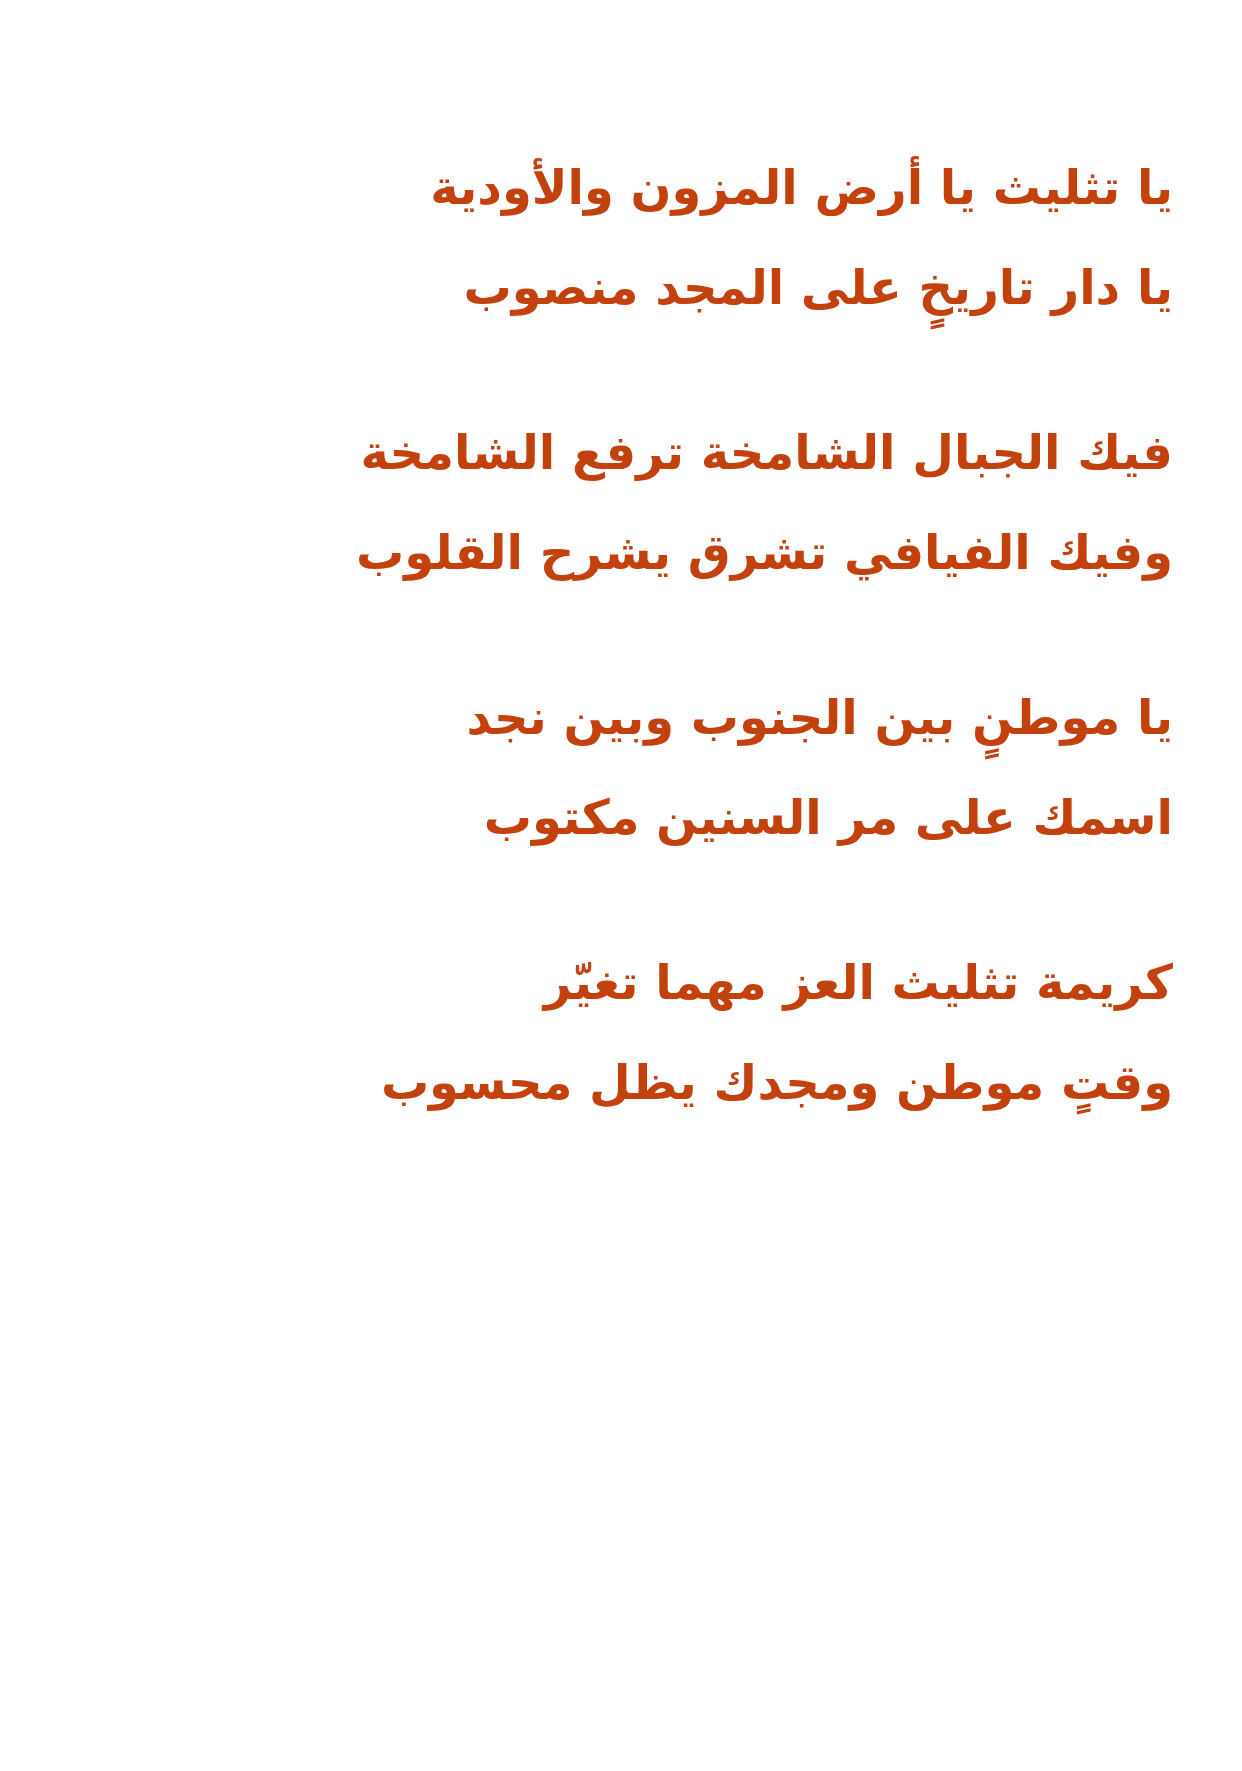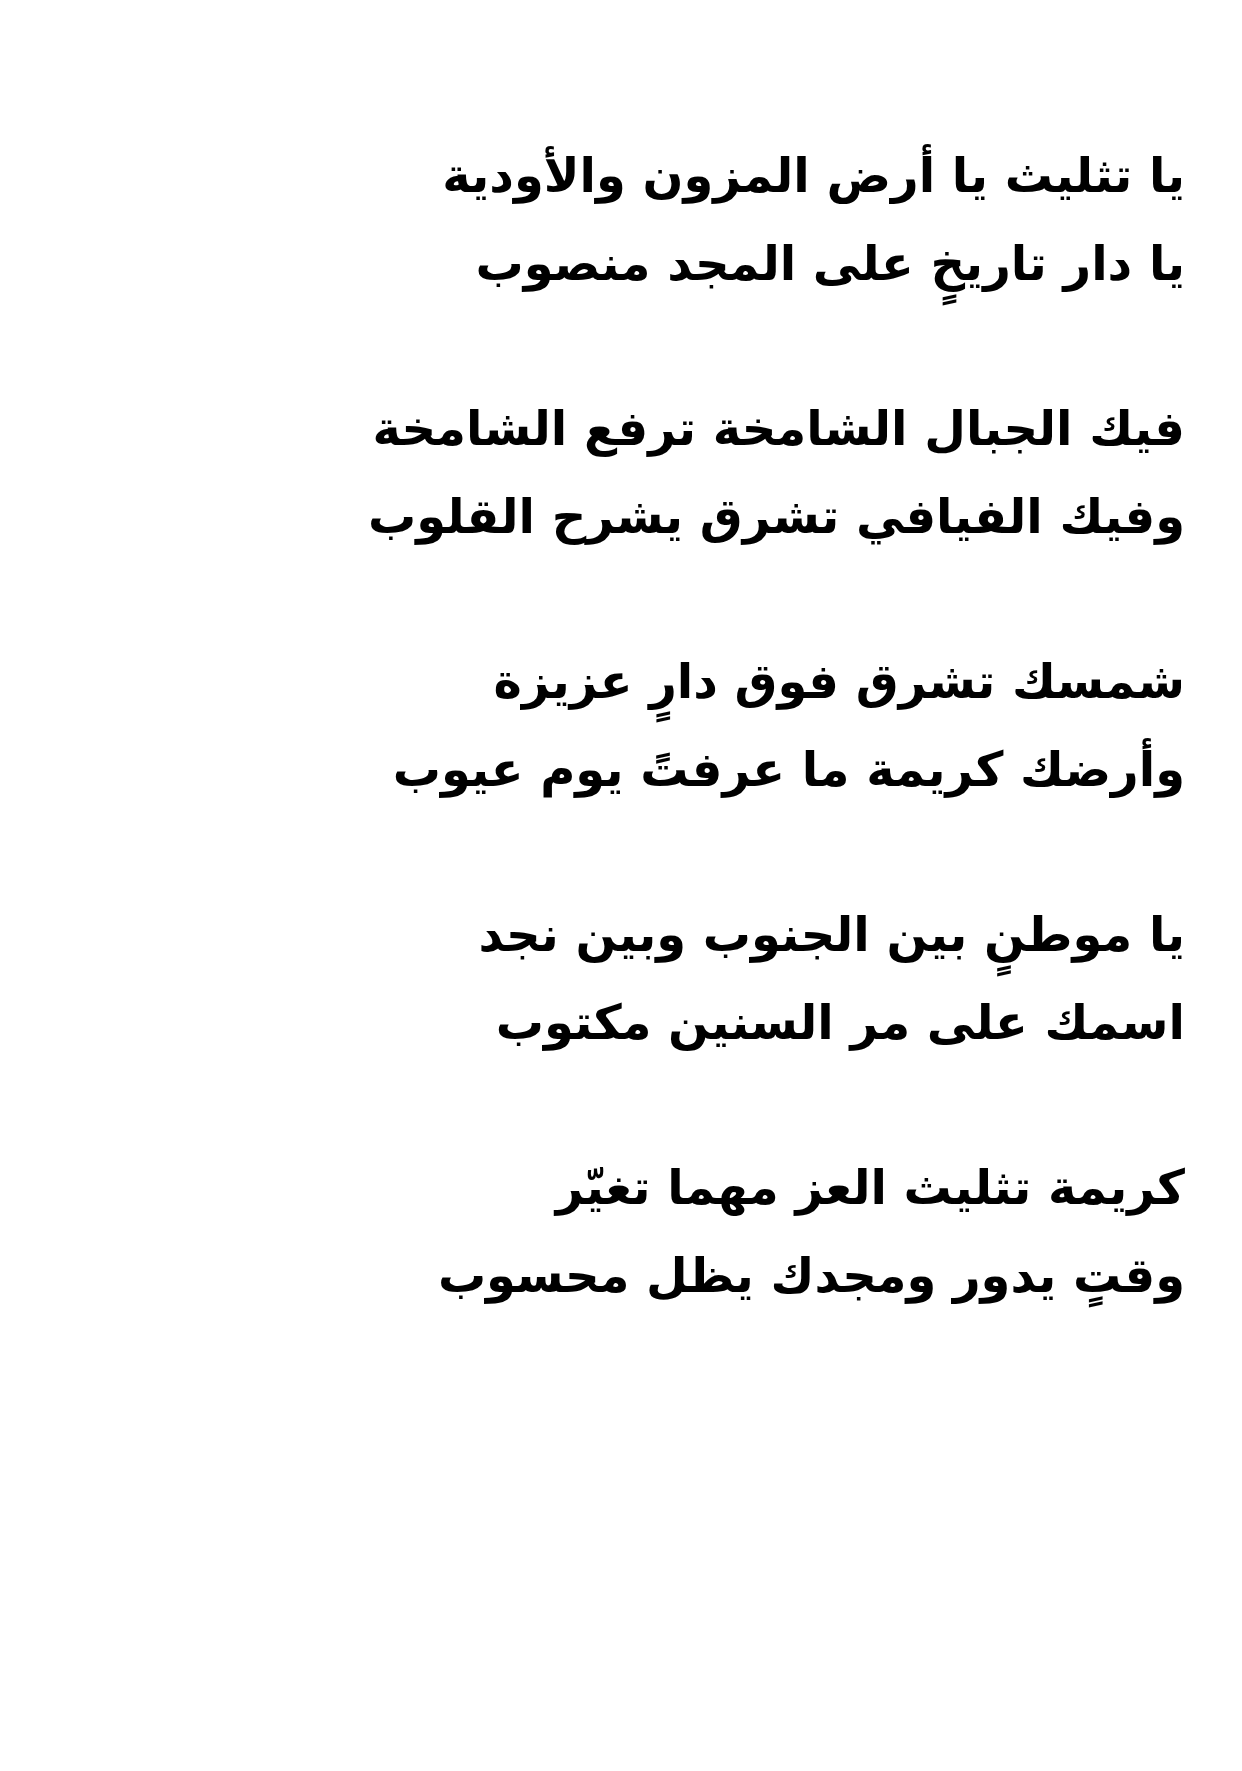--- a/index.html
+++ b/index.html
@@ -17,53 +17,49 @@
     direction: rtl;
     box-sizing: border-box;
     width: 1242px;
     padding: 131px 57px 0 40px;
     text-align: right;
   }
   .stanza {
     margin: 0 0 77px 0;
   }
   .poem-line {
-    margin: 0;
+    margin: 12px;
     font-size: 48px;
     line-height: 88px;
     font-weight: 700;
-    color: #000000;
+    color: #c2410c;
     letter-spacing: 0;
     white-space: nowrap;
   }
 </style>
 </head>
 <body>
 
 <main class="poem-page">
 
   <section class="stanza">
     <p class="poem-line">يا تثليث يا أرض المزون والأودية</p>
     <p class="poem-line">يا دار تاريخٍ على المجد منصوب</p>
   </section>
 
   <section class="stanza">
     <p class="poem-line">فيك الجبال الشامخة ترفع الشامخة</p>
     <p class="poem-line">وفيك الفيافي تشرق يشرح القلوب</p>
   </section>
 
 
-  <section class="stanza">
-    <p class="poem-line">شمسك تشرق فوق دارٍ عزيزة</p>
-    <p class="poem-line">وأرضك كريمة ما عرفتً يوم عيوب</p>
-  </section>
 
   <section class="stanza">
     <p class="poem-line">يا موطنٍ بين الجنوب وبين نجد</p>
     <p class="poem-line">اسمك على مر السنين مكتوب</p>
   </section>
 
   <section class="stanza">
     <p class="poem-line">كريمة تثليث العز مهما تغيّر</p>
-    <p class="poem-line">وقتٍ يدور ومجدك يظل محسوب</p>
+    <p class="poem-line">وقتٍ موطن ومجدك يظل محسوب</p>
   </section>
 
 </main>
 
 </body></html>

